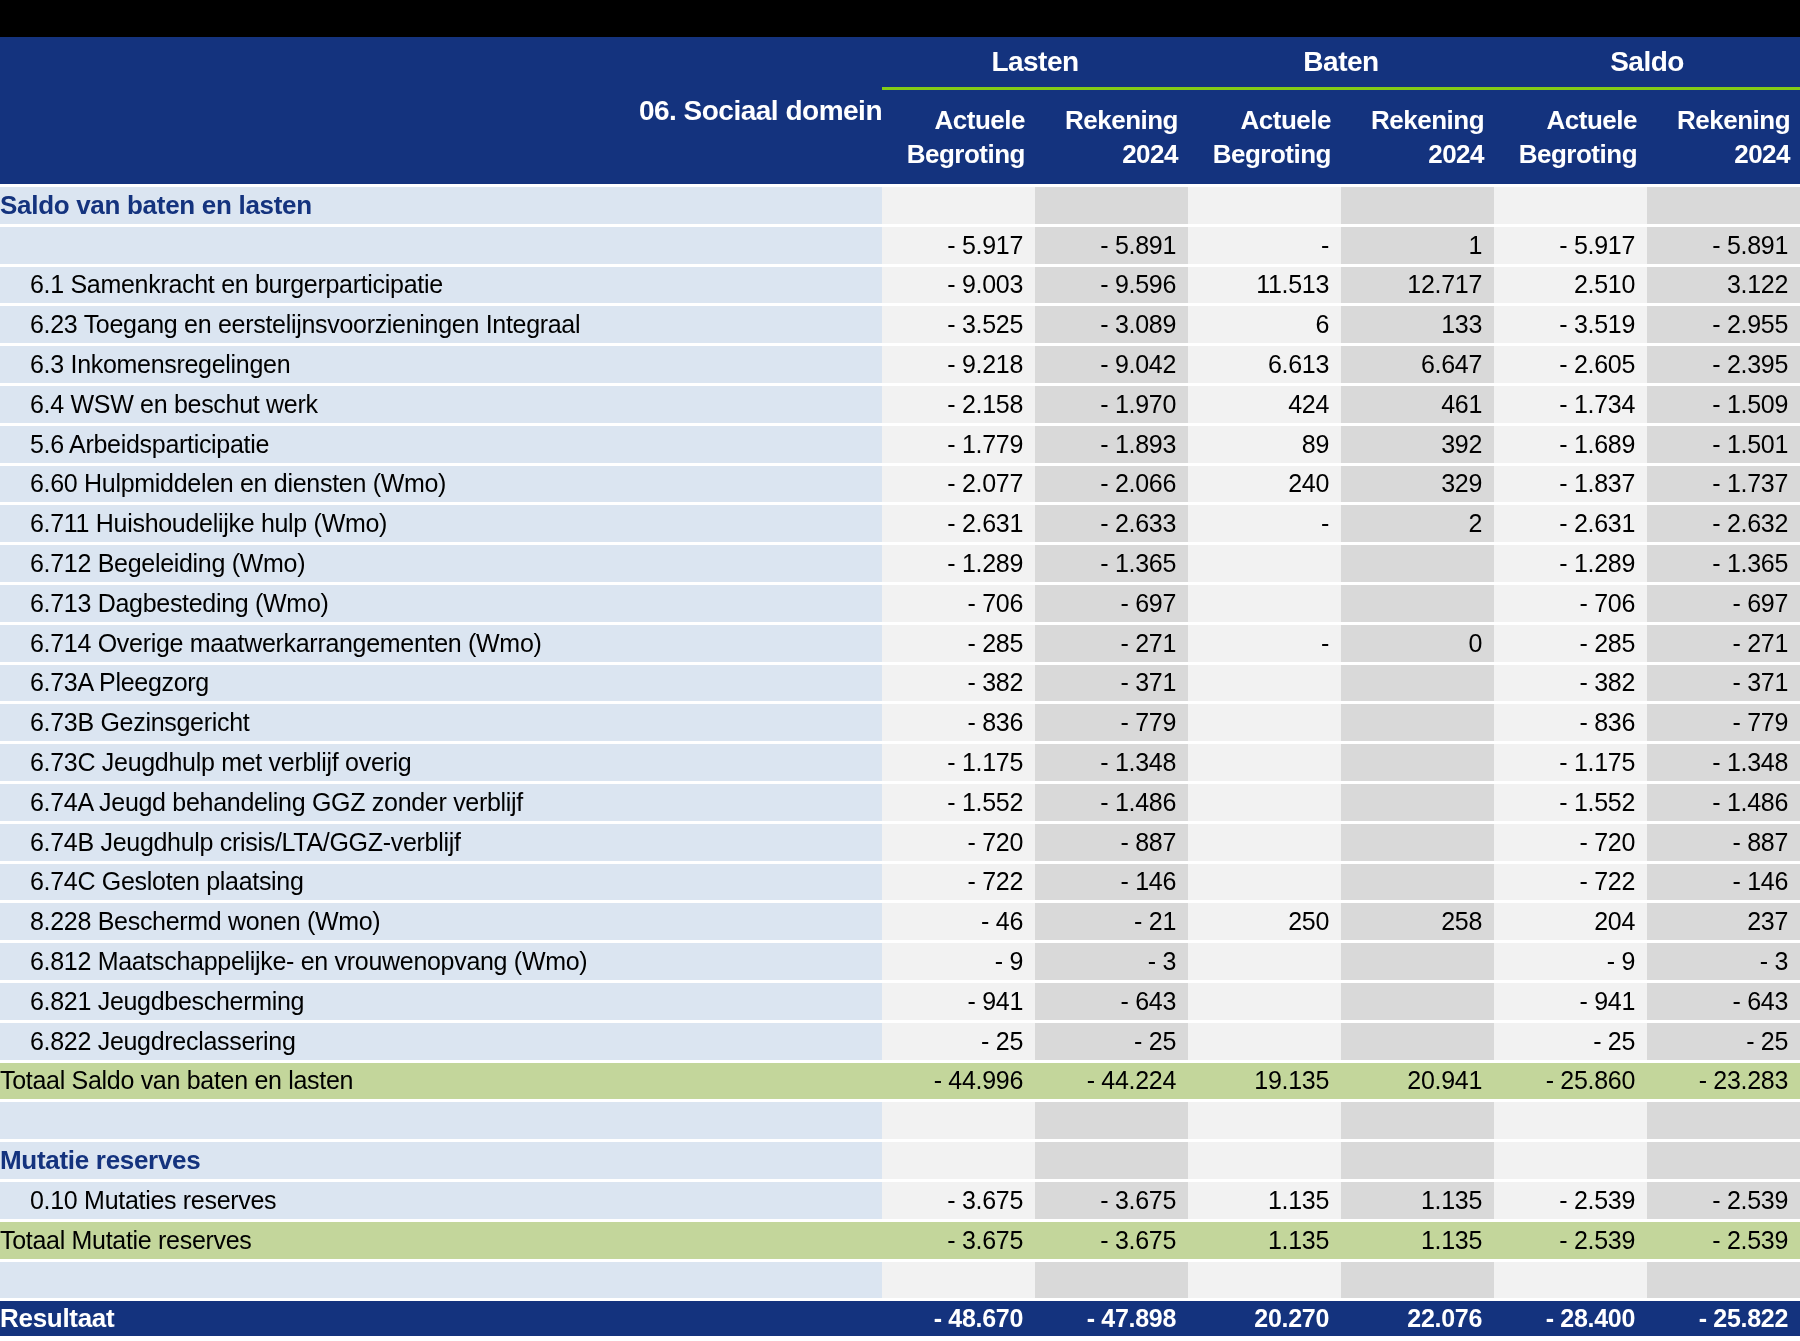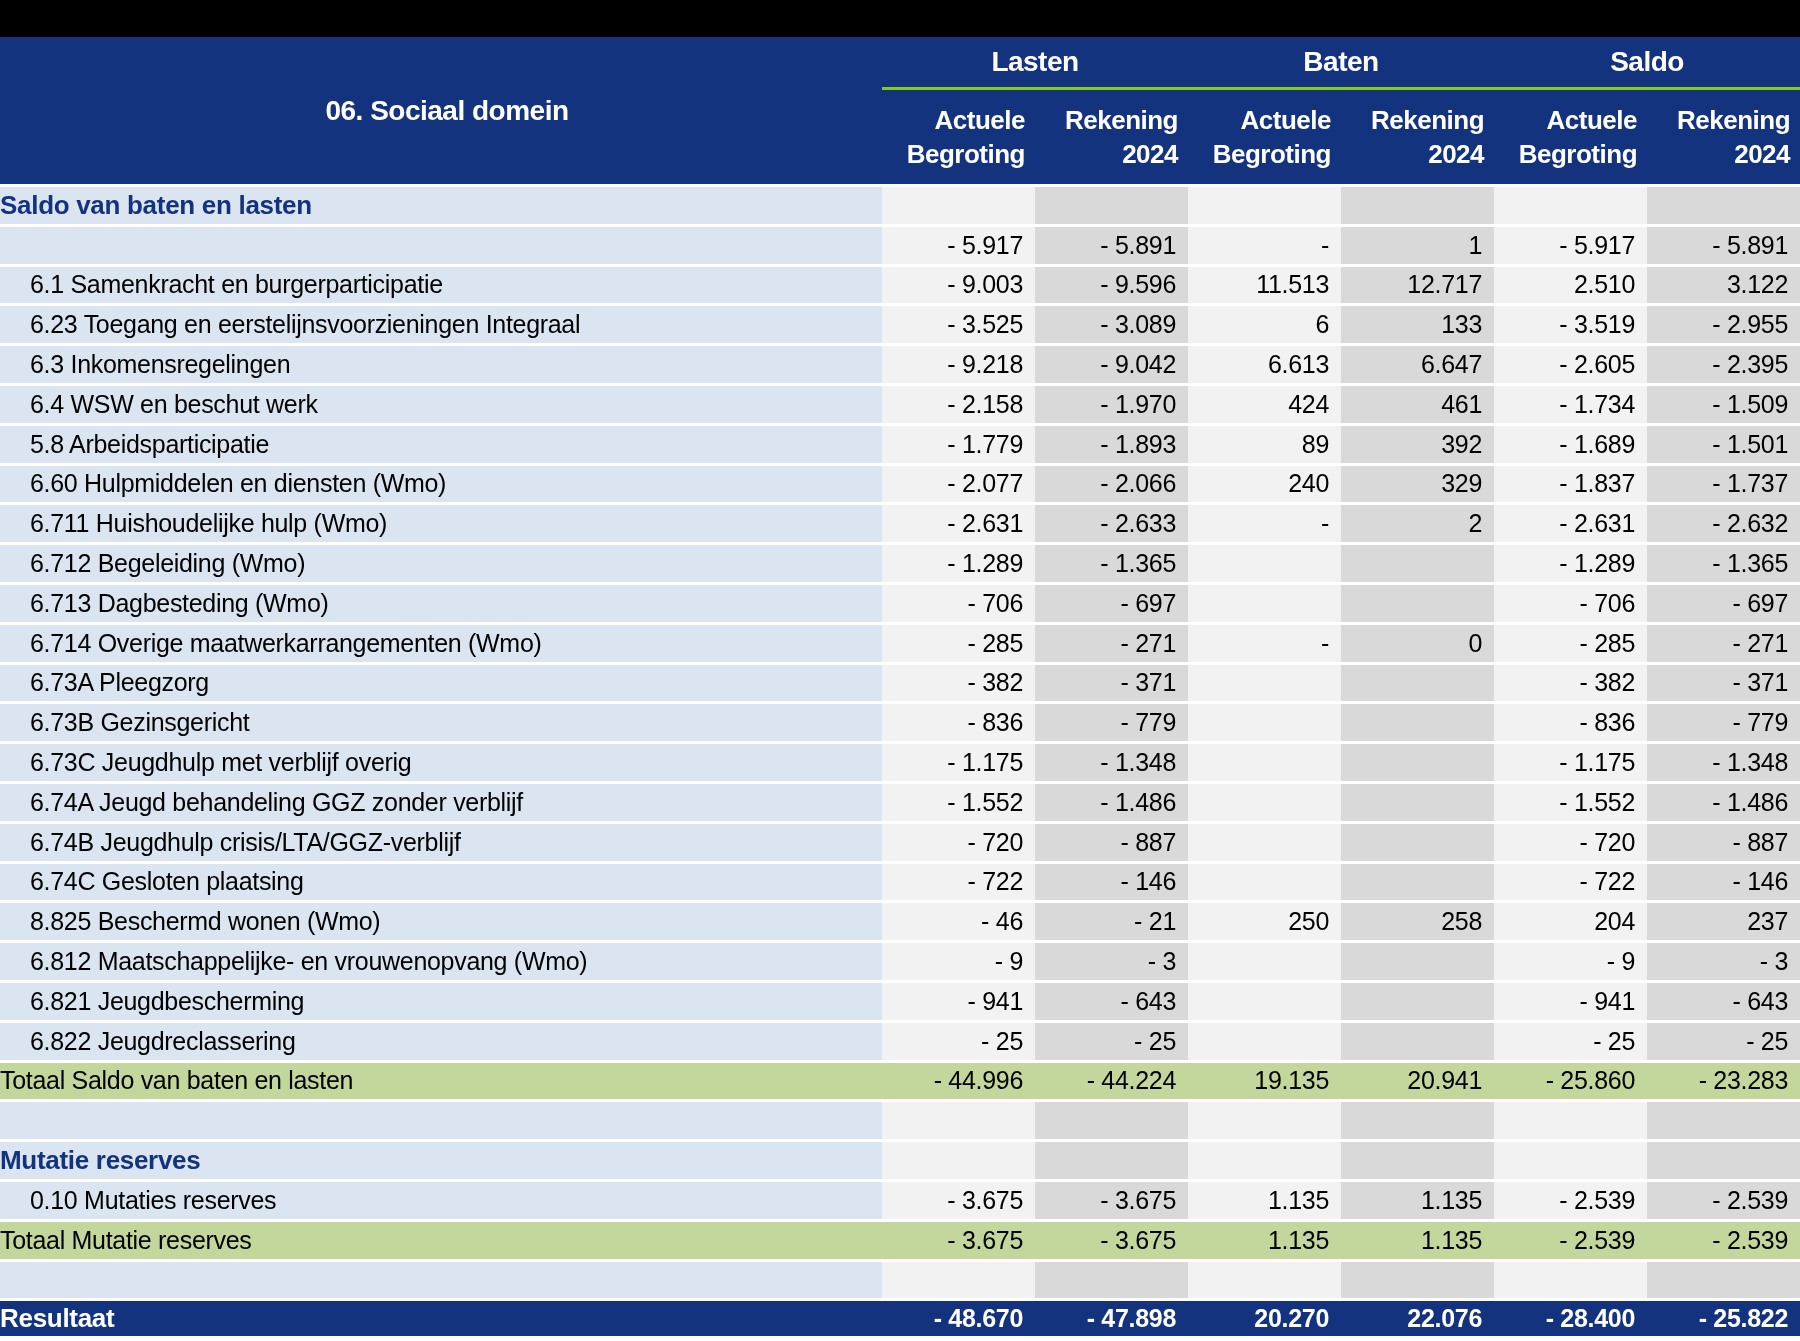--- a/index.html
+++ b/index.html
@@ -15,21 +15,21 @@
   col.c-label{width:882px;}
   col.c-num{width:153px;}
 
   thead th{
     background:var(--header-blue,#14337E);color:#fff;font-weight:bold;
     padding:0;vertical-align:middle;
   }
   thead tr.group-row{height:53px;}
   thead tr.sub-row{height:97px;}
   th.title-cell{
-    text-align:center;padding-left:12px;font-size:28px;
+    text-align:right;padding-left:12px;font-size:28px;
     border-bottom:3px solid #fff;letter-spacing:-0.5px;
   }
   th.group-cell{
     text-align:center;font-size:28px;border-bottom:3px solid #84cc16;
     letter-spacing:-0.5px;
   }
   th.subcol-cell{
     text-align:right;padding-right:10px;font-size:26px;line-height:1.32;
     border-bottom:3px solid #fff;letter-spacing:-0.5px;
   }
@@ -157,21 +157,21 @@
         <tr class="data">
           <td class="label">6.4 WSW en beschut werk</td>
           <td class="num col-a">- 2.158</td>
           <td class="num col-b">- 1.970</td>
           <td class="num col-a">424</td>
           <td class="num col-b">461</td>
           <td class="num col-a">- 1.734</td>
           <td class="num col-b">- 1.509</td>
         </tr>
         <tr class="data">
-          <td class="label">5.8 Arbeidsparticipatie</td>
+          <td class="label">5.6 Arbeidsparticipatie</td>
           <td class="num col-a">- 1.779</td>
           <td class="num col-b">- 1.893</td>
           <td class="num col-a">89</td>
           <td class="num col-b">392</td>
           <td class="num col-a">- 1.689</td>
           <td class="num col-b">- 1.501</td>
         </tr>
         <tr class="data">
           <td class="label">6.60 Hulpmiddelen en diensten (Wmo)</td>
           <td class="num col-a">- 2.077</td>
@@ -265,21 +265,21 @@
         <tr class="data">
           <td class="label">6.74C Gesloten plaatsing</td>
           <td class="num col-a">- 722</td>
           <td class="num col-b">- 146</td>
           <td class="num col-a"></td>
           <td class="num col-b"></td>
           <td class="num col-a">- 722</td>
           <td class="num col-b">- 146</td>
         </tr>
         <tr class="data">
-          <td class="label">8.825 Beschermd wonen (Wmo)</td>
+          <td class="label">8.228 Beschermd wonen (Wmo)</td>
           <td class="num col-a">- 46</td>
           <td class="num col-b">- 21</td>
           <td class="num col-a">250</td>
           <td class="num col-b">258</td>
           <td class="num col-a">204</td>
           <td class="num col-b">237</td>
         </tr>
         <tr class="data">
           <td class="label">6.812 Maatschappelijke- en vrouwenopvang (Wmo)</td>
           <td class="num col-a">- 9</td>

